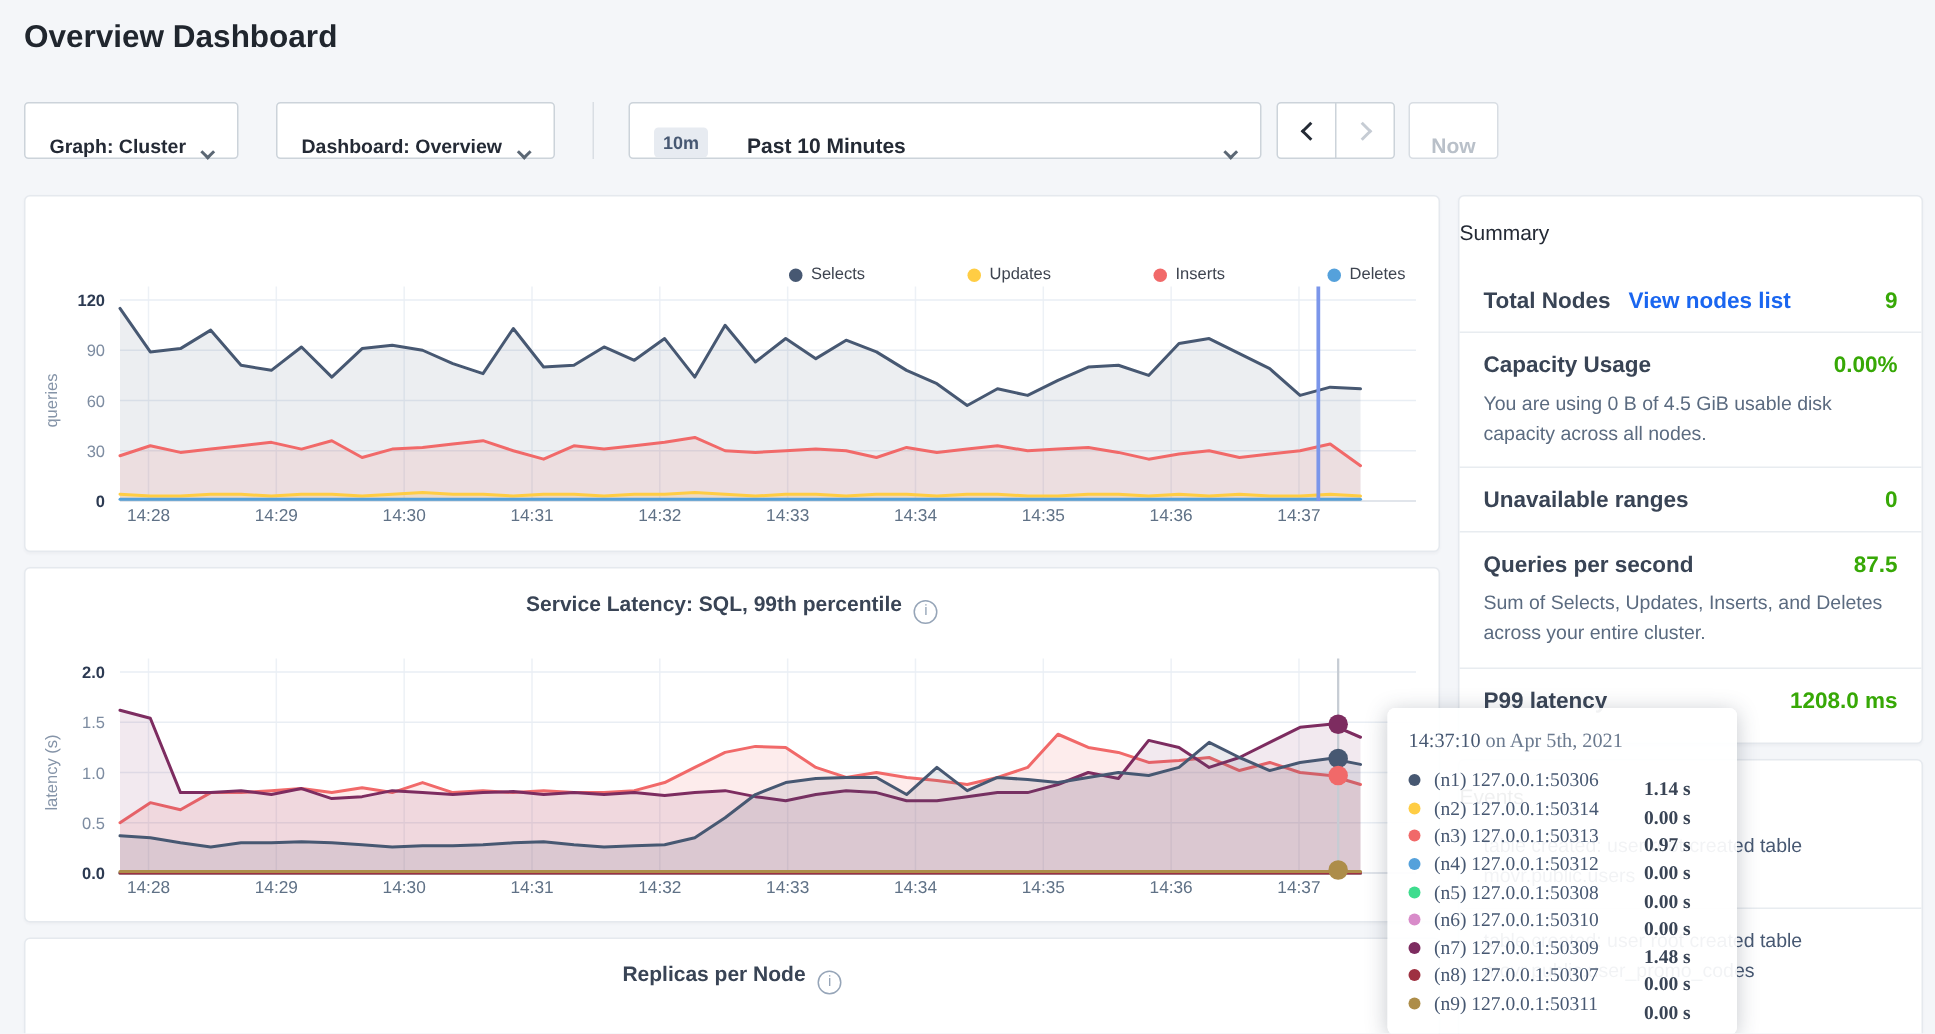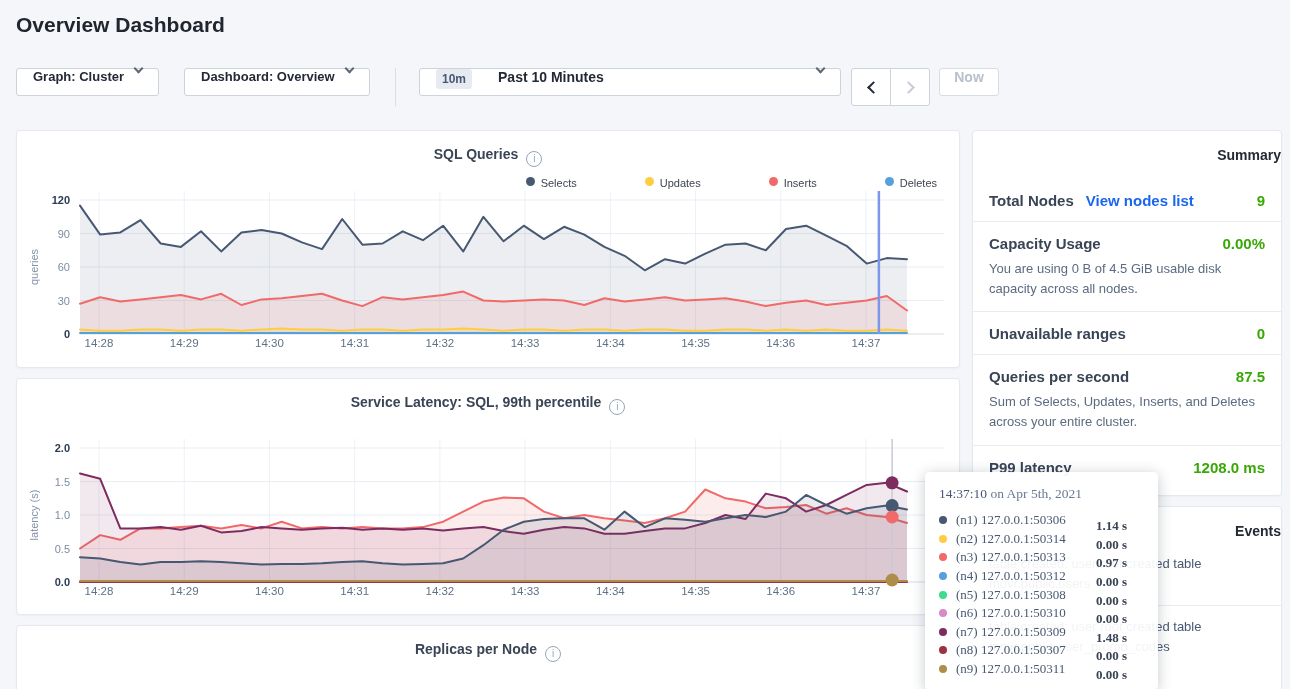--- a/index.html
+++ b/index.html
@@ -4,22 +4,22 @@
 <style>
   * { margin:0; padding:0; box-sizing:border-box; }
   html,body { background:#f4f6f9; }
   .page {
     position:relative; width:1290px; height:689px; overflow:hidden;
     background:#f4f6f9; font-family:"Liberation Sans", sans-serif; color:#394455;
   }
   .page-title { position:absolute; left:16px; top:13px; font-size:21px; font-weight:600; color:#20262e; }
 
   
-  .ctl { position:absolute; top:68px; height:28px; background:#fff; border:1px solid #ccd3da; border-radius:3px;
-         display:flex; align-items:flex-start; cursor:pointer; }
+  .ctl { position:absolute; top:68px; height:38px; background:#fff; border:1px solid #ccd3da; border-radius:3px;
+         display:flex; align-items:flex-end; cursor:pointer; }
   .dd-label { font-size:13px; font-weight:bold; color:#242a35; }
   .caret { width:7px; height:7px; border-right:2px solid #5b6774; border-bottom:2px solid #5b6774;
            transform:rotate(45deg); margin-top:-4px; }
   .graph-dd { left:16px; width:143px; padding:0 16px; justify-content:space-between; }
   .dash-dd { left:184px; width:186px; padding:0 16px; justify-content:space-between; }
   .ctl-divider { position:absolute; left:395px; top:68px; width:1px; height:38px; background:#d9dee4; }
   .time-dd { left:419px; width:422px; padding:0 16px;gap:12px; }
   .time-badge { background:#e7ebf1; color:#475872; font-size:12px; font-weight:bold; border-radius:3px;
                 padding:3px 6px; margin-right:14px; }
   .time-label { font-size:14px; font-weight:bold; color:#242a35; }
@@ -39,29 +39,29 @@
   .panel { position:absolute; background:#fff; border:1px solid #e5e9ee; border-radius:4px;
            box-shadow:0 1px 2px rgba(40,50,70,0.04); }
   .panel-sql      { left:16px; top:130px; width:944px; height:238px; }
   .panel-latency  { left:16px; top:378px; width:944px; height:237px; }
   .panel-replicas { left:16px; top:625px; width:944px; height:150px; }
   .chart-title { text-align:center; padding-top:15px; font-size:14px; font-weight:bold; color:#394455; }
   .info-icon { display:inline-flex; width:16px; height:16px; border:1px solid #96a5b8; border-radius:50%;
                align-items:center; justify-content:center; font-size:10px; color:#96a5b8; font-weight:normal;
                vertical-align:-3px; margin-left:8px; cursor:pointer; }
   .legend { position:absolute; top:46px; right:22px; display:flex; gap:20px; }
-  .legend-item { display:flex; gap:6px; cursor:pointer;padding-left:48px; }
+  .legend-item { display:flex; align-items:center; gap:6px; cursor:pointer;padding-left:48px; }
   .legend-dot { width:9px; height:9px; border-radius:50%; }
   .legend-label { font-size:11px; color:#3e4450; }
   .chart-svg { position:absolute; left:1px; top:56px; }
 
   
   .panel-summary { left:972px; top:130px; width:310px; height:366px; }
   .panel-events  { left:972px; top:506px; width:310px; height:240px; }
-  .side-title { text-align:right; font-size:14px; font-weight:bold; color:#242a35; padding:16px 0 4px; }
+  .side-title { text-align:left; font-size:14px; font-weight:normal; color:#242a35; padding:16px 0 4px; }
   .summary-row { padding:13px 16px 12px; border-bottom:1px solid #e8ecf0; }
   .summary-row:last-child { border-bottom:none; }
   .sr-head { display:flex; align-items:baseline; font-size:15px; font-weight:bold; color:#394455;justify-content:center; }
   .sr-link { color:#1a66f0; margin-left:12px; text-decoration:none; cursor:pointer;margin-top:12px; }
   .sr-value { margin-left:auto; color:#37a806; }
   .sr-sub { font-size:13px; color:#5b6b80; line-height:1.55; margin-top:7px; font-weight:normal; }
   .event-row { padding:11px 16px; font-size:13px; color:#475872; line-height:1.55; border-bottom:1px solid #e8ecf0; }
   .event-row:last-child { border-bottom:none; }
 
   
@@ -99,21 +99,20 @@
     <div class="nav-btn first">
       <span class="chev left"></span>
     </div>
     <div class="nav-btn last">
       <span class="chev right"></span>
     </div>
   </div>
   <div class="ctl now-btn">Now</div>
 
   <div class="panel panel-sql">
-    <div class="chart-title"><span>SQL Queries</span><span class="info-icon">i</span></div>
     <div class="legend">
         <div class="legend-item">
           <span class="legend-dot" style="background: rgb(71, 88, 114);"></span>
           <span class="legend-label">Selects</span>
         </div>
         <div class="legend-item">
           <span class="legend-dot" style="background: rgb(255, 205, 68);"></span>
           <span class="legend-label">Updates</span>
         </div>
         <div class="legend-item">

